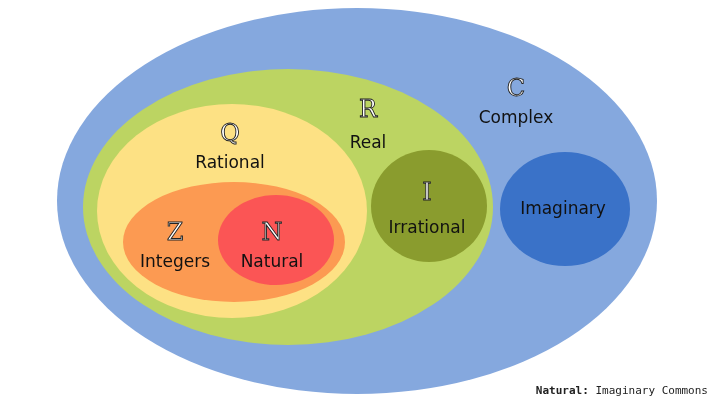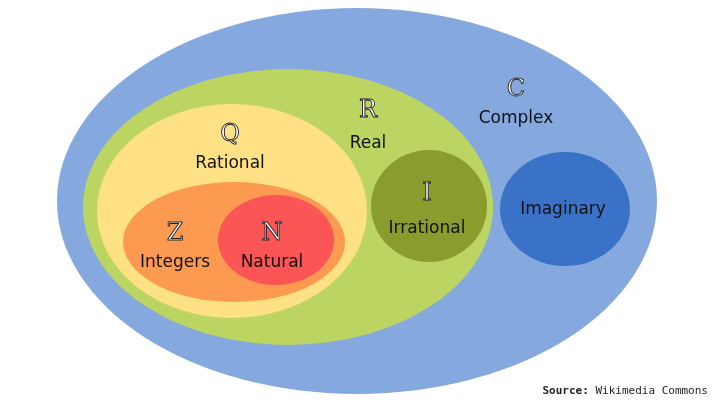--- a/index.html
+++ b/index.html
@@ -37,15 +37,15 @@
   <text class="set-symbol" x="272" y="240">N</text>
   <text class="set-label" x="272" y="267">Natural</text>
 
   <text class="set-symbol" x="427" y="200">I</text>
   <text class="set-label" x="427" y="233">Irrational</text>
 
   <text class="set-label" x="563" y="214">Imaginary</text>
 </svg>
 
 <div class="source">
-  <b>Source:</b>
-  <span>Wikimedia Commons</span>
+  <b>Natural:</b>
+  <span>Imaginary Commons</span>
 </div>
 
 </body></html>

